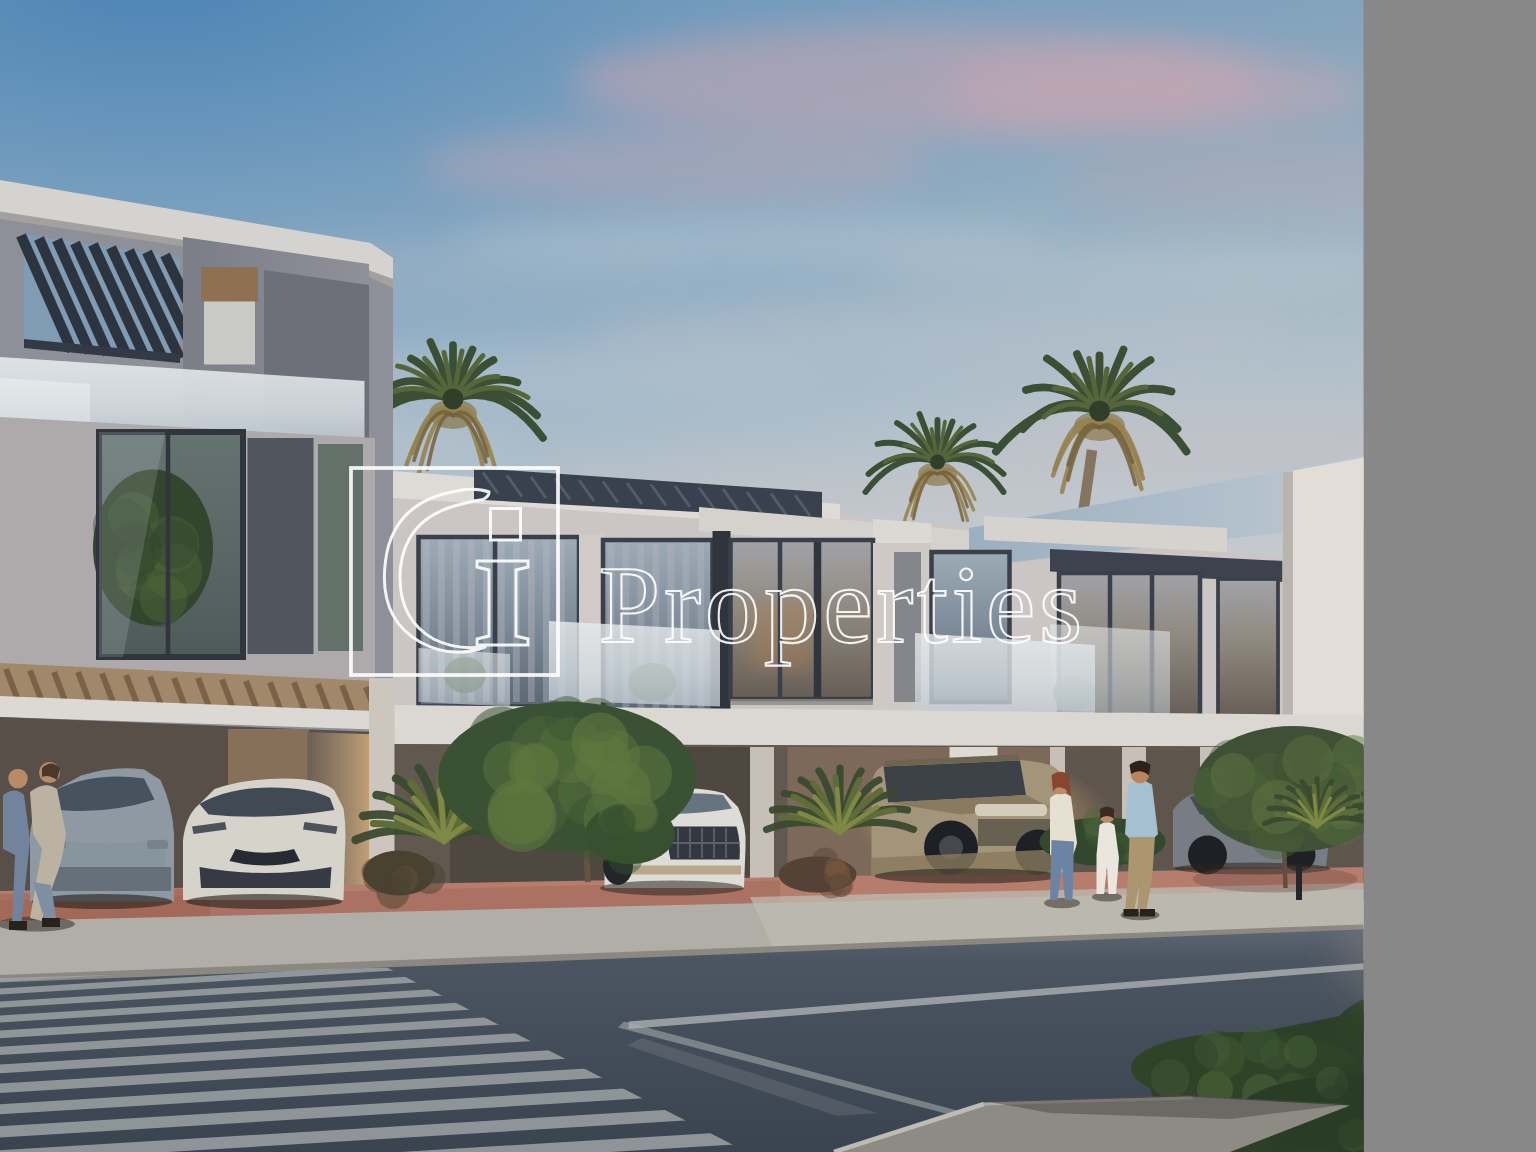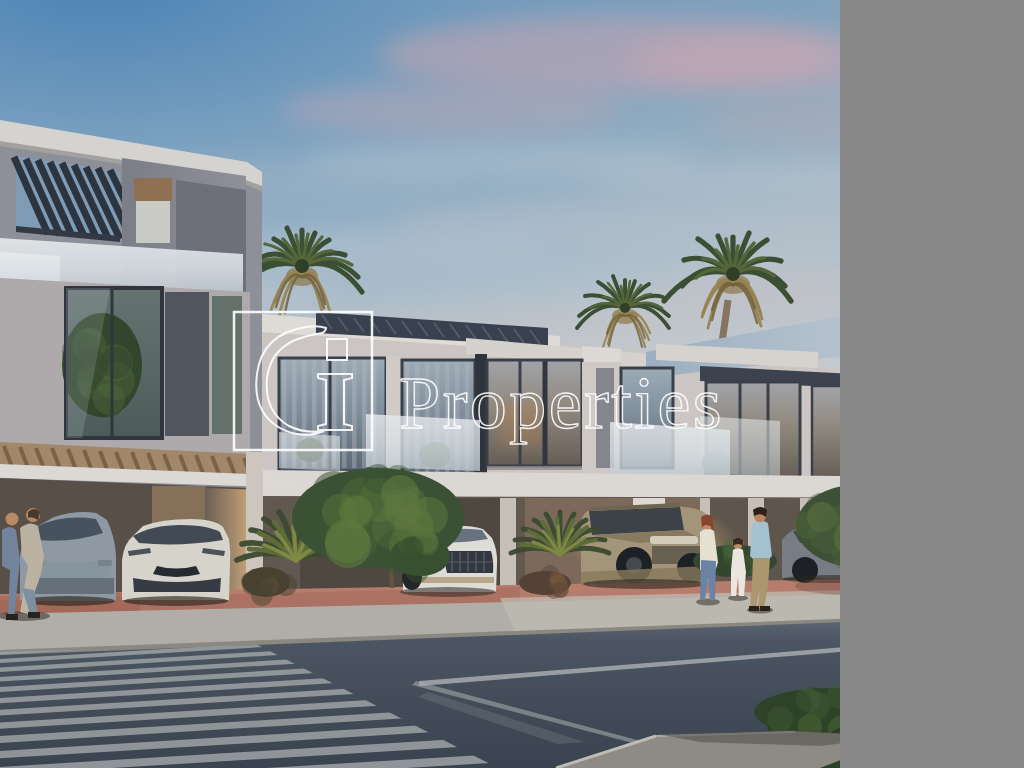--- a/index.html
+++ b/index.html
@@ -1,14 +1,14 @@
 <!DOCTYPE html>
 <html><head><meta charset="utf-8"><style>
 html,body{margin:0;padding:0;background:#888}
-.page{position:relative;width:840px;height:768px;overflow:hidden;font-family:"Liberation Sans",sans-serif}
+.page{position:relative;width:909px;height:768px;overflow:hidden;font-family:"Liberation Sans",sans-serif}
 </style></head><body>
 <div class="page">
 <svg width="1024" height="768" viewBox="0 0 1024 768">
 <defs>
 <linearGradient id="sky" x1="0" y1="0" x2="0" y2="1">
  <stop offset="0" stop-color="#85a3bc"></stop>
  <stop offset="0.22" stop-color="#9fb4c3"></stop>
  <stop offset="0.42" stop-color="#b6c3cc"></stop>
  <stop offset="0.62" stop-color="#c8cccf"></stop>
  <stop offset="0.80" stop-color="#d2d0cd"></stop>

